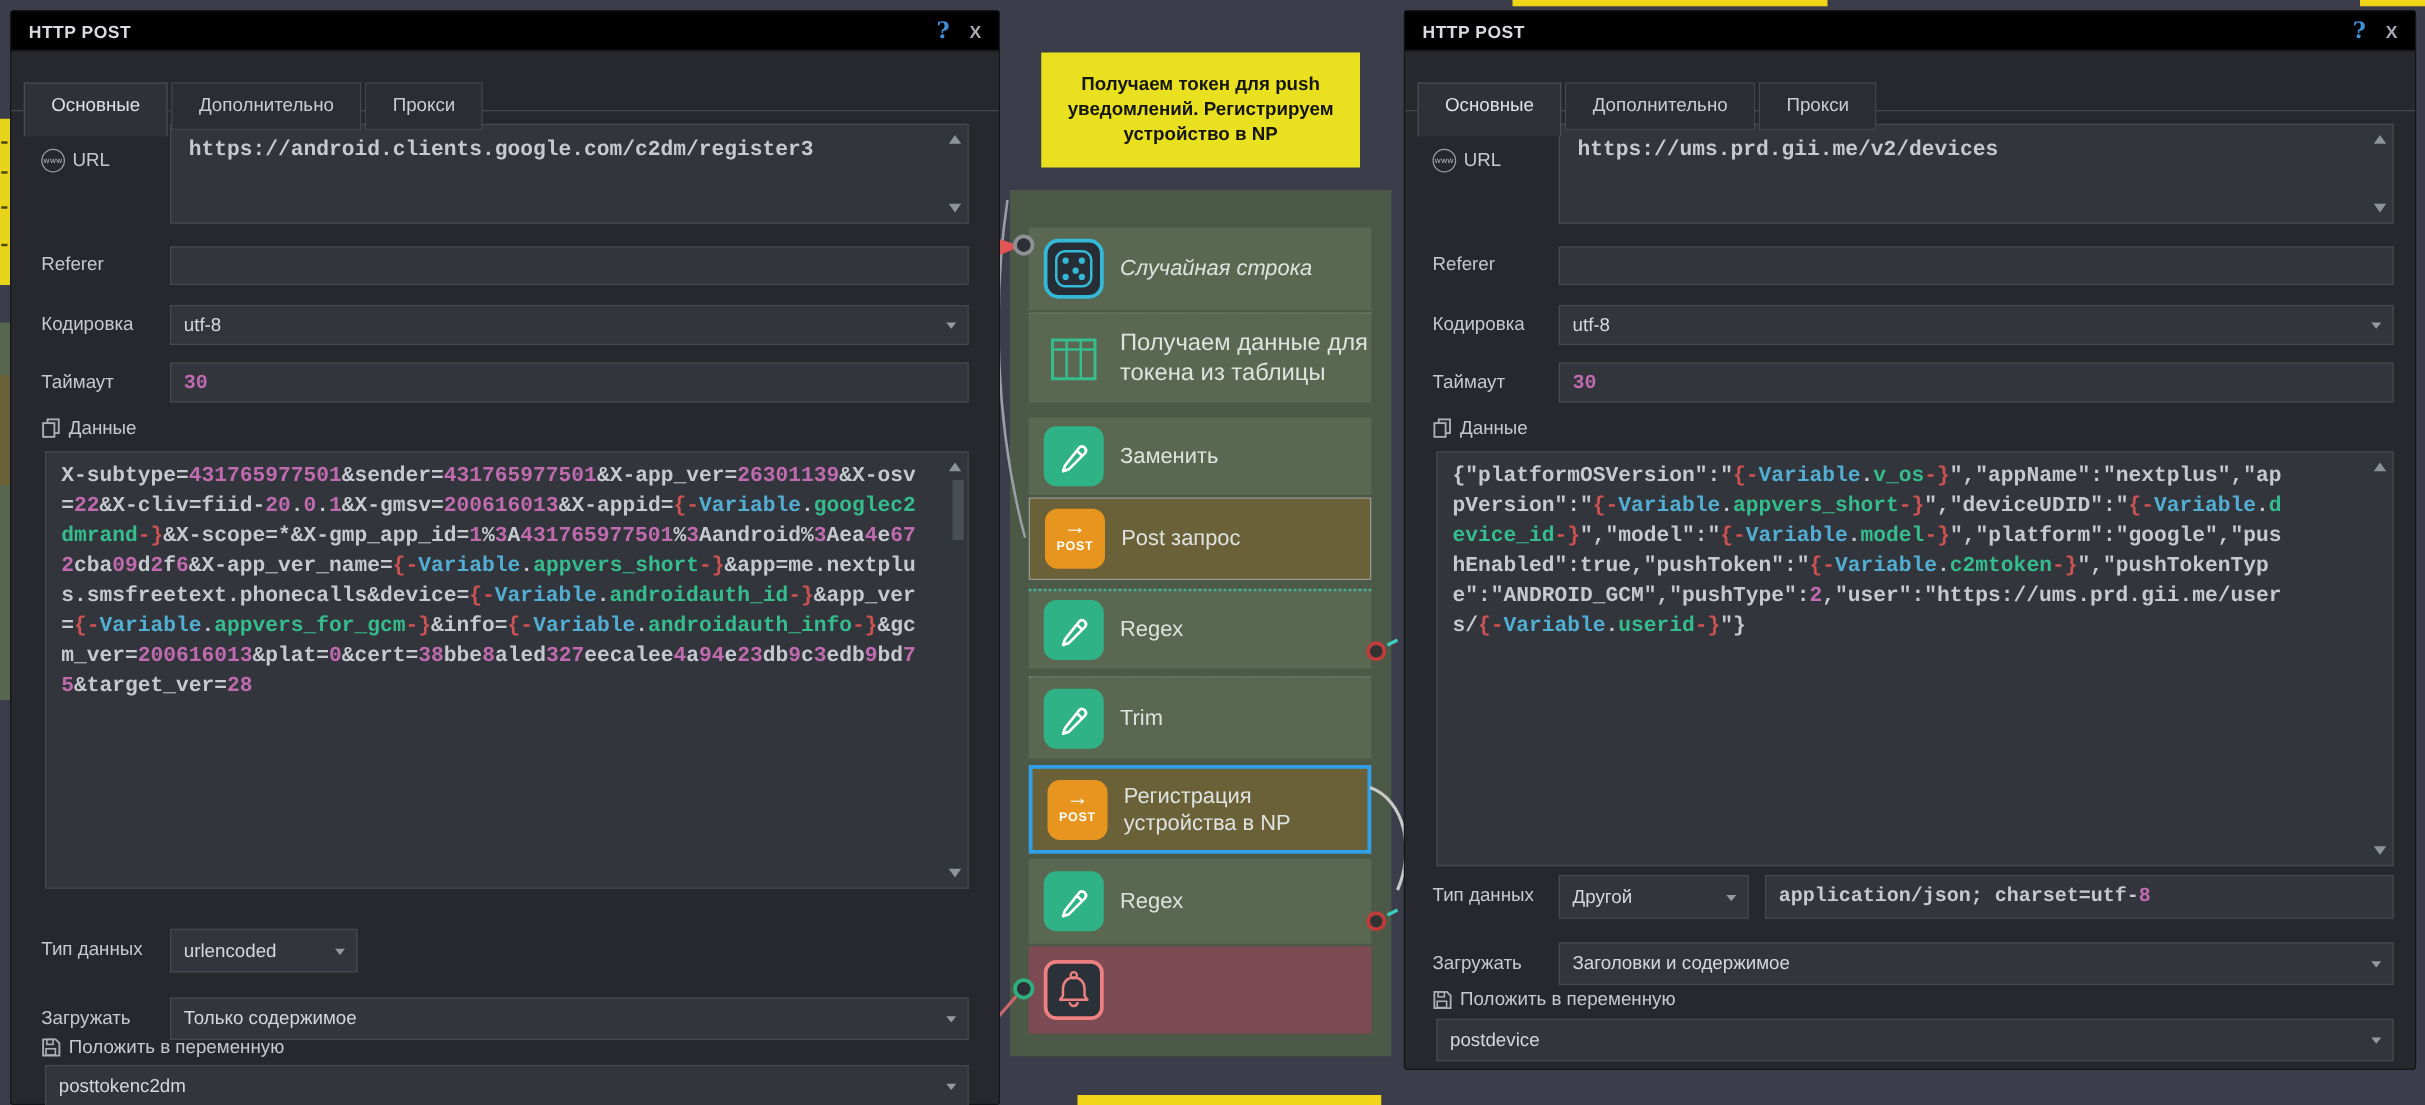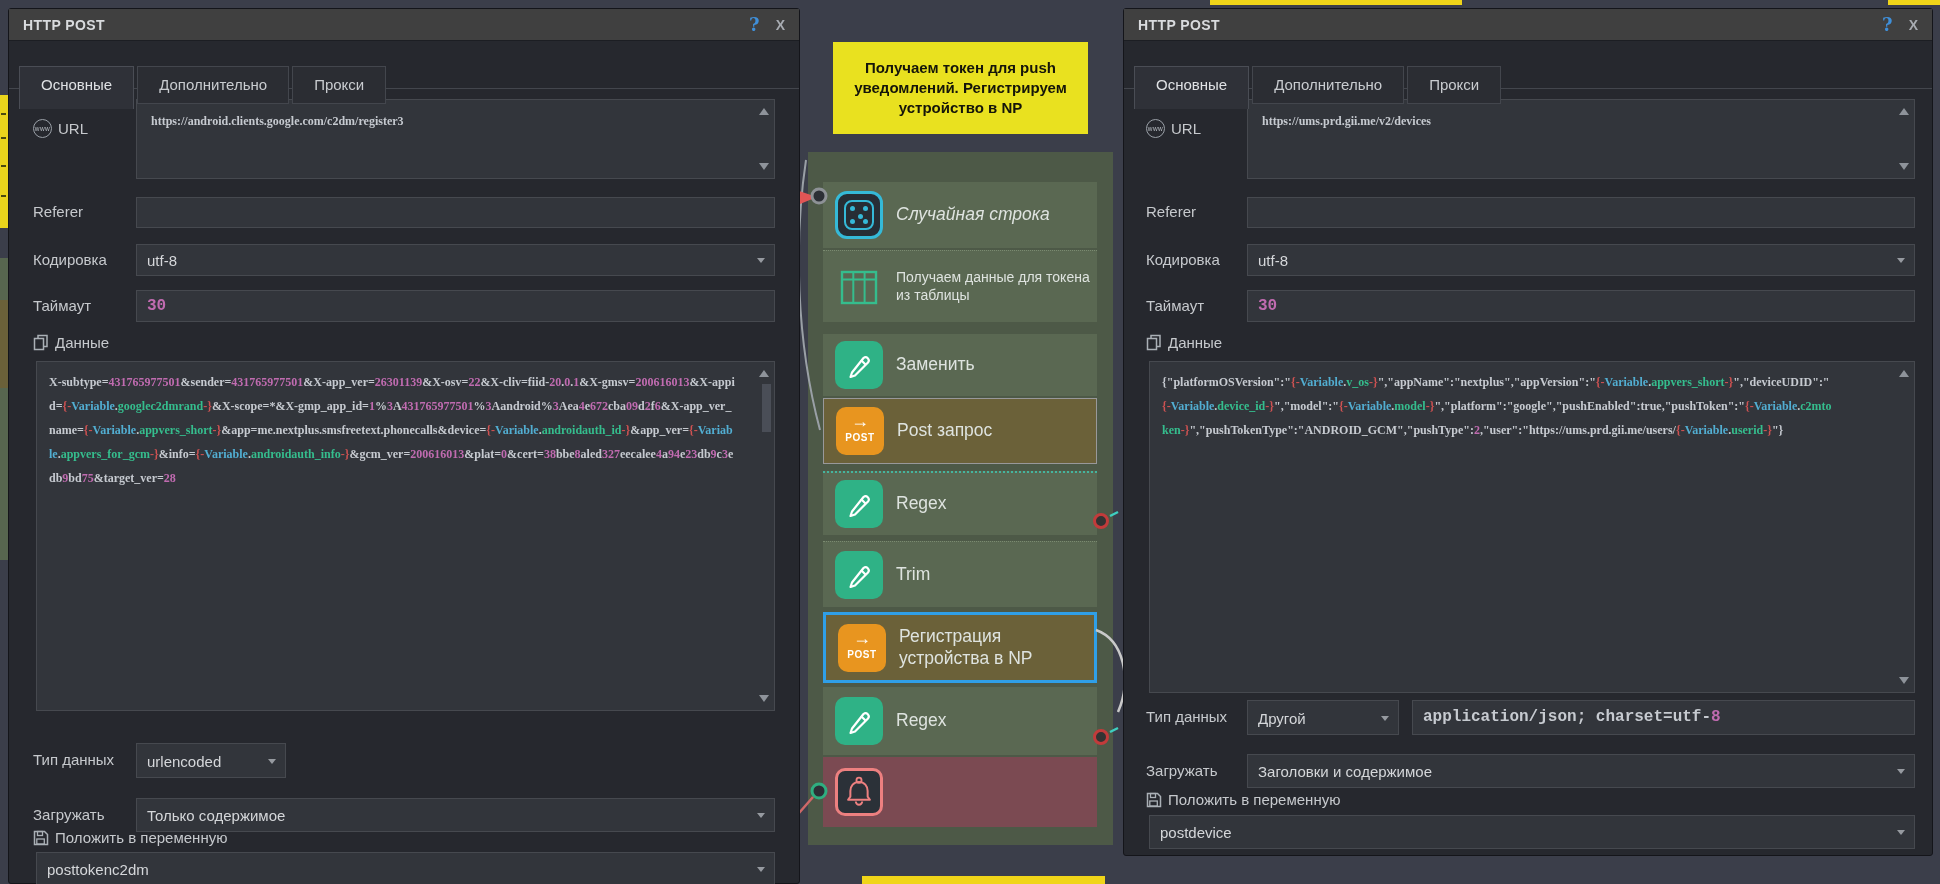--- a/index.html
+++ b/index.html
@@ -1,37 +1,37 @@
 <!DOCTYPE html>
 <html><head>
 <meta charset="utf-8">
 <style>
   html,body{margin:0;padding:0;background:#2c2e36;}
   .screen{position:relative;width:1940px;height:884px;overflow:hidden;background:#3b3e4a;
           font-family:"Liberation Sans",sans-serif;}
 
   
   .dlg{position:absolute;background:#26282e;border:1px solid #14151a;border-radius:3px;z-index:3;box-sizing:border-box;}
-  .dlg-title{position:absolute;left:0;right:0;top:0;height:32px;background:#404040;border-bottom:1px solid #1c1e23;
+  .dlg-title{position:absolute;left:0;right:0;top:0;height:32px;background:#000000;border-bottom:1px solid #1c1e23;
              display:flex;align-items:center;padding:0 14px;box-sizing:border-box;}
   .dlg-title .t{font-size:14px;font-weight:bold;color:#d9dbde;letter-spacing:.4px;}
   .dlg-help{margin-left:auto;color:#3f8fd9;font-family:"DejaVu Serif",serif;font-weight:bold;font-size:18px;cursor:pointer;}
   .dlg-close{margin-left:16px;color:#a7abb1;font-size:14px;font-weight:bold;cursor:pointer;}
   .tabline{position:absolute;left:0;right:0;top:79px;height:1px;background:#43464d;}
   .tabs{position:absolute;top:41px;left:10px;display:flex;gap:3px;z-index:2;}
   .tab{height:38px;box-sizing:border-box;padding:9px 21px 0;font-size:15px;color:#c9ccd0;background:#2b2d33;
        border:1px solid #43464d;cursor:pointer;margin-top:16px;}
   .tab.active{height:43px;background:#2f3138;border-color:#4a4d55;border-bottom:none;color:#dfe1e4;}
   .lbl{position:absolute;color:#c6c9cd;font-size:15px;white-space:nowrap;}
   .input,.combo,.textbox,.urlbox{position:absolute;background:#32353b;border:1px solid #46494f;box-sizing:border-box;}
   .combo .val{position:absolute;left:10px;top:50%;transform:translateY(-50%);font-size:15px;color:#d5d7da;white-space:nowrap;}
   .caret{position:absolute;right:9px;top:50%;transform:translateY(-40%);width:0;height:0;
          border-left:4px solid transparent;border-right:4px solid transparent;border-top:5px solid #969aa0;}
   .mono{font-family:"Liberation Mono",monospace;font-weight:bold;color:#c6cad0;}
-  .mono-text{font-size:12px;line-height:24px;word-break:break-all;white-space:pre-wrap;font-family:Liberation Serif, serif;}
+  .mono-text{font-size:17px;line-height:24px;word-break:break-all;white-space:pre-wrap;}
   .urlbox .mono-text{padding:9px 14px;max-width:620px;}
   .textbox .inner{padding:8px 12px;}
   .sb-up,.sb-down{position:absolute;right:5px;width:0;height:0;border-left:5px solid transparent;border-right:5px solid transparent;cursor:pointer;}
   .sb-up{border-bottom:7px solid #8e939a;}
   .sb-down{border-top:7px solid #8e939a;}
   .sb-thumb{position:absolute;right:3px;width:9px;background:#4a4e57;cursor:pointer;}
   .tk-num{color:#c06bb0;}
   .tk-br{color:#cf5252;}
   .tk-kw{color:#52aed2;}
   .tk-name{color:#35bd8d;}
@@ -112,21 +112,21 @@
 
     <div class="step sep" style="top:98px;height:72px;">
       <div class="tile">
         <svg width="46" height="46" viewBox="0 0 46 46">
           <rect x="6" y="8" width="34" height="31" fill="none" stroke="#35bd8d" stroke-width="2.4"></rect>
           <line x1="6" y1="15.5" x2="40" y2="15.5" stroke="#35bd8d" stroke-width="2"></line>
           <line x1="17.3" y1="8" x2="17.3" y2="39" stroke="#35bd8d" stroke-width="2"></line>
           <line x1="28.6" y1="8" x2="28.6" y2="39" stroke="#35bd8d" stroke-width="2"></line>
         </svg>
       </div>
-      <span class="stlbl" style="font-size:14px">Получаем данные для токена из таблицы</span>
+      <span class="stlbl" style="font-size:19px">Получаем данные для токена из таблицы</span>
     </div>
 
     <div class="step" style="top:182px;height:62px;">
       <div class="tile tile-pencil">
         <svg width="30" height="30" viewBox="0 0 30 30">
           <path d="M8 22.5 L6.5 27 L11 25.5 L24 12.5 a3.2 3.2 0 0 0 -4.5 -4.5 Z" fill="none" stroke="#fff" stroke-width="2.2" stroke-linejoin="round"></path>
           <path d="M17 10 l4.5 4.5" fill="none" stroke="#fff" stroke-width="2.2"></path>
         </svg>
       </div>
       <span class="stlbl">Заменить</span>

